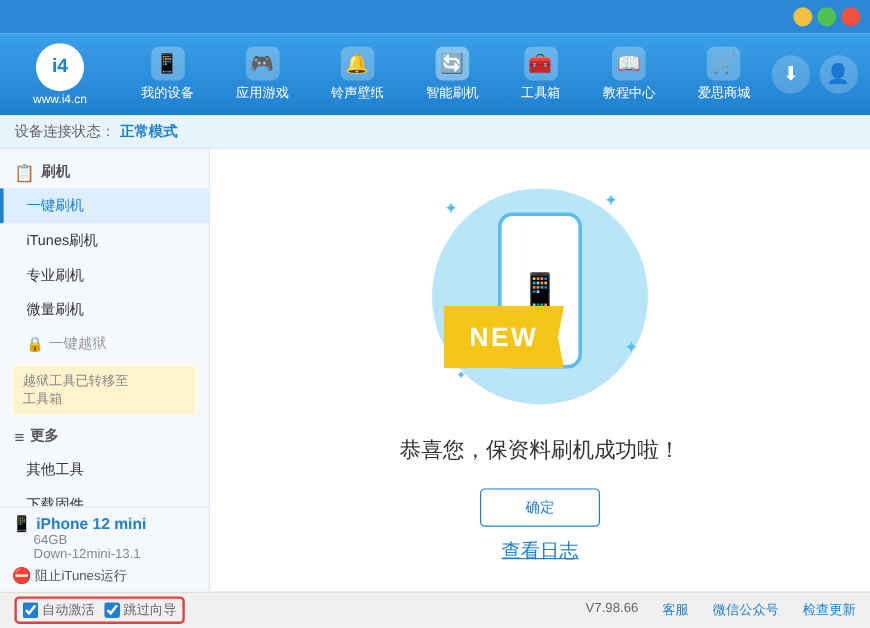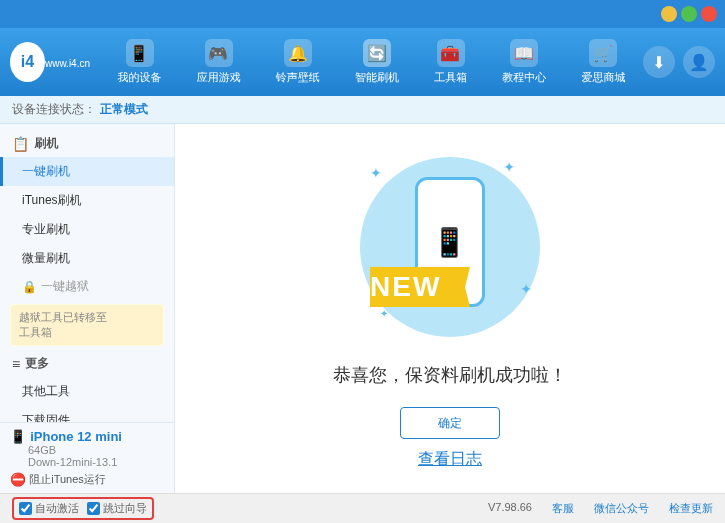--- a/index.html
+++ b/index.html
@@ -28,21 +28,21 @@
     .header {
       height: 68px;
       background: linear-gradient(180deg, #3aa0e8 0%, #2080d0 100%);
       display: flex;
       align-items: center;
       padding: 0 10px;
     }
     .logo {
       width: 80px;
       display: flex;
-      flex-direction: row;
+      flex-direction: column;
       align-items: center;
       margin-right: 10px;
     }
     .logo-circle {
       width: 40px; height: 40px;
       background: #fff;
       border-radius: 50%;
       display: flex; align-items: center; justify-content: center;
       font-weight: bold; color: #2080d0; font-size: 16px;
     }
@@ -167,25 +167,25 @@
       border: 3px solid #5abcee;
       display: flex; align-items: center; justify-content: center;
       font-size: 28px;
       color: #5abcee;
       z-index: 2;
     }
     
     .illus-new {
       position: absolute;
       bottom: 40px; left: 20px;
-      width: 100px; height: 40px;
+      width: 100px; height: 52px;
       background: #f5c518;
       clip-path: polygon(0 0, 100% 0, 95% 50%, 100% 100%, 0 100%);
-      display: flex; align-items: center; 
-      font-size: 28px; font-weight: bold; color: white;
+      display: flex; align-items: center; justify-content: center;
+      font-size: 22px; font-weight: bold; color: white;
       z-index: 3;
       letter-spacing: 2px;
     }
     
     .sparkle {
       position: absolute;
       color: #5abcee;
       font-size: 14px;
       z-index: 4;
     }

